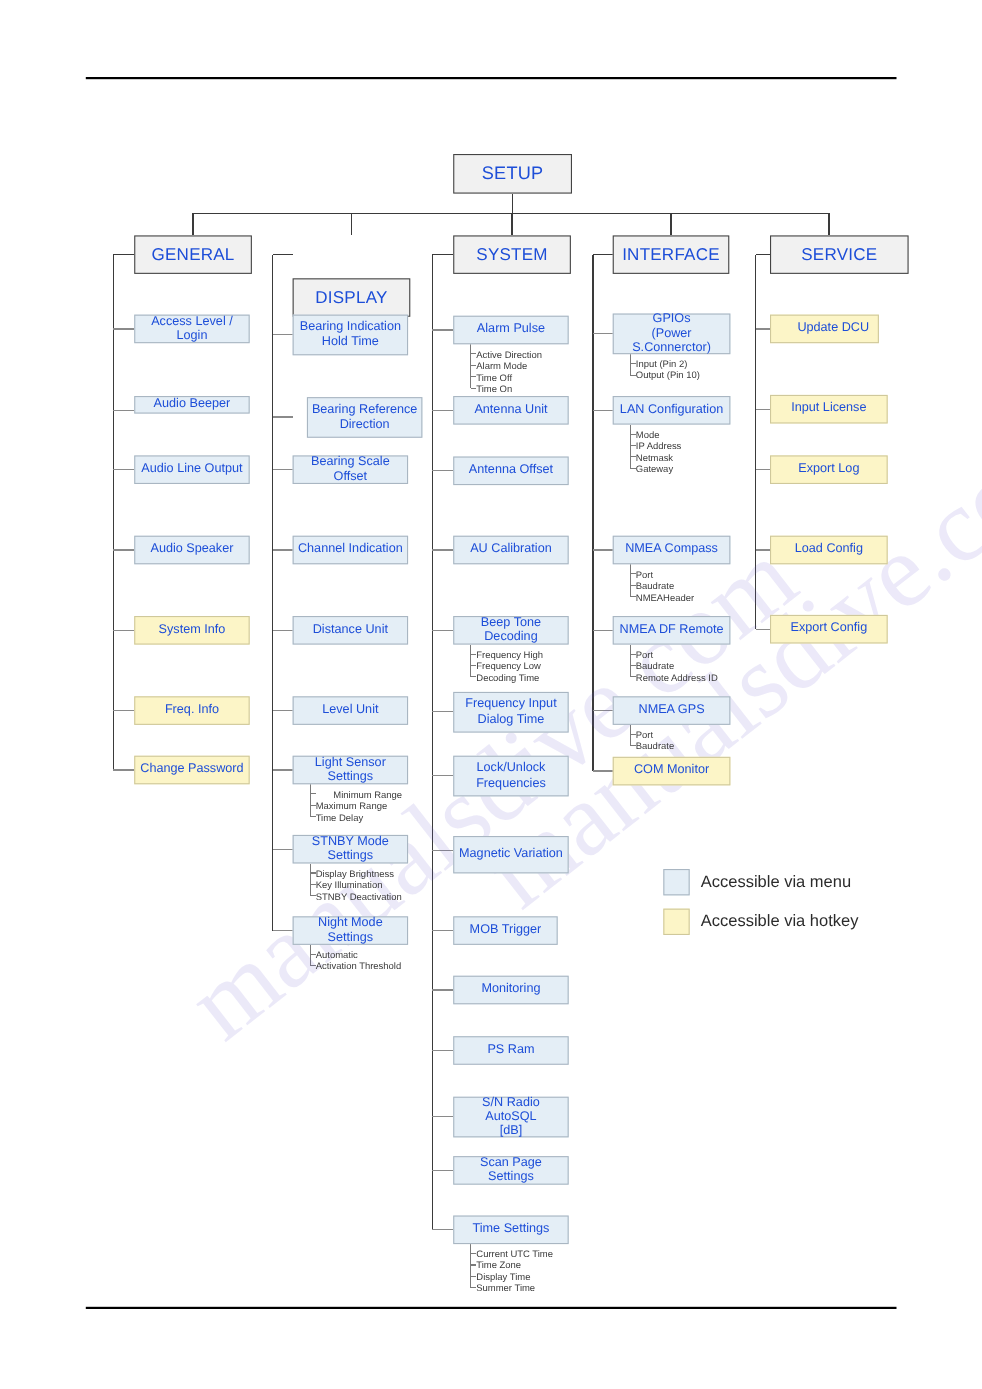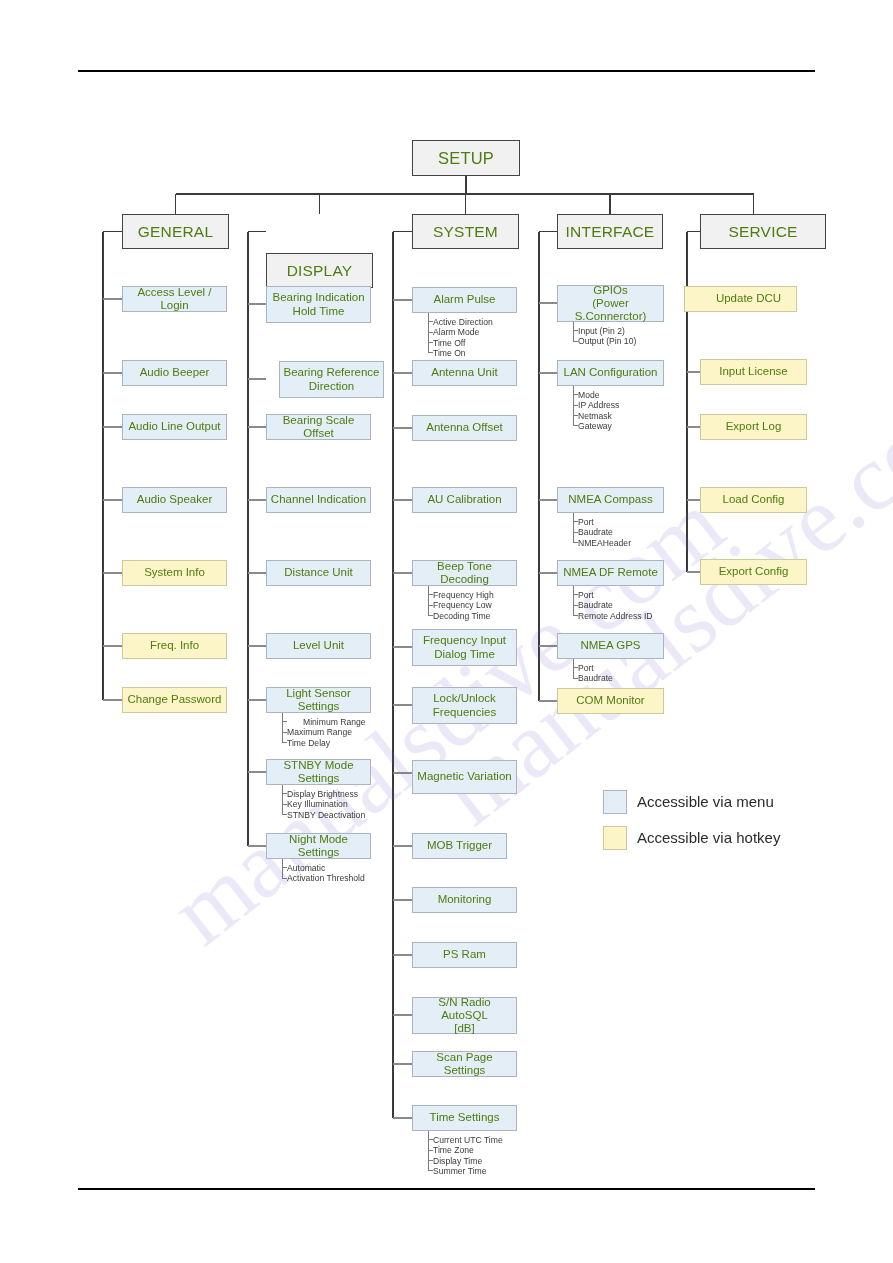--- a/index.html
+++ b/index.html
@@ -33,21 +33,21 @@
   .node{
     position:absolute;
     box-sizing:border-box;
     display:flex;
     align-items:center;
     justify-content:center;
     text-align:center;
     line-height:1.15;
     background:#f0f0f0;
     border:1px solid #999;
-    color:#4d7c0f;
+    color:#1d4ed8;
     z-index:3;
   }
   .node.root{
     border:1.5px solid #444;
     background:#f1f1f1;
     font-size:16.5px;
     letter-spacing:.2px;
   }
   .node.cat{
     border:1.5px solid #444;
@@ -233,21 +233,21 @@
   <div id="nodes">
       <div class="node root" style="left: 412px; top: 140px; width: 108px; height: 36px;">
         <span class="lbl">SETUP</span>
       </div>
       <div class="node cat" style="left: 122px; top: 214px; width: 107px; height: 35px;">
         <span class="lbl">GENERAL</span>
       </div>
       <div class="node menu" style="left: 122px; top: 286px; width: 105px; height: 26px;">
         <span class="lbl">Access Level / Login</span>
       </div>
-      <div class="node menu" style="left: 122px; top: 360px; width: 105px; height: 26px;">
+      <div class="node menu" style="left: 122px; top: 360px; width: 105px; height: 16px;">
         <span class="lbl">Audio Beeper</span>
       </div>
       <div class="node menu" style="left: 122px; top: 414px; width: 105px; height: 26px;">
         <span class="lbl">Audio Line Output</span>
       </div>
       <div class="node menu" style="left: 122px; top: 487px; width: 105px; height: 26px;">
         <span class="lbl">Audio Speaker</span>
       </div>
       <div class="node hotkey" style="left: 122px; top: 560px; width: 105px; height: 26px;">
         <span class="lbl">System Info</span>
@@ -383,21 +383,21 @@
         <span class="lbl">NMEA GPS</span>
       </div>
       <div class="leaf" style="left: 578px; top: 663px;">Port</div>
       <div class="leaf" style="left: 578px; top: 673.4px;">Baudrate</div>
       <div class="node hotkey" style="left: 557px; top: 688px; width: 107px; height: 26px;">
         <span class="lbl">COM Monitor</span>
       </div>
       <div class="node cat" style="left: 700px; top: 214px; width: 126px; height: 35px;">
         <span class="lbl">SERVICE</span>
       </div>
-      <div class="node hotkey" style="left: 684px; top: 286px; width: 113px; height: 26px; padding-left: 16px;">
+      <div class="node hotkey" style="left: 700px; top: 286px; width: 99px; height: 26px; padding-left: 16px;">
         <span class="lbl">Update DCU</span>
       </div>
       <div class="node hotkey" style="left: 700px; top: 359px; width: 107px; height: 26px;">
         <span class="lbl">Input License</span>
       </div>
       <div class="node hotkey" style="left: 700px; top: 414px; width: 107px; height: 26px;">
         <span class="lbl">Export Log</span>
       </div>
       <div class="node hotkey" style="left: 700px; top: 487px; width: 107px; height: 26px;">
         <span class="lbl">Load Config</span>

